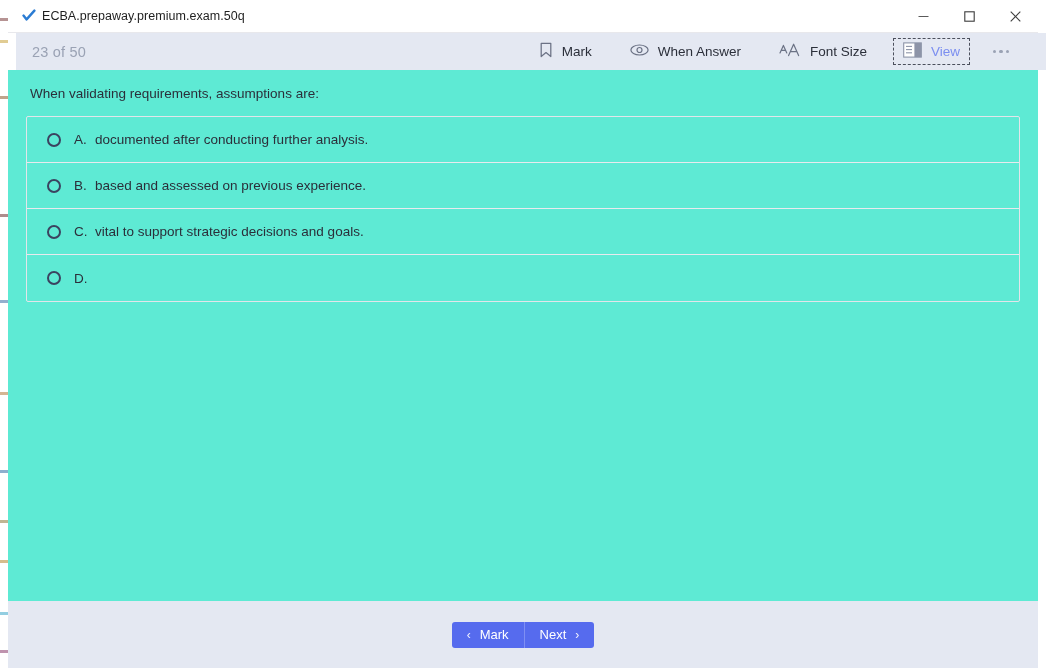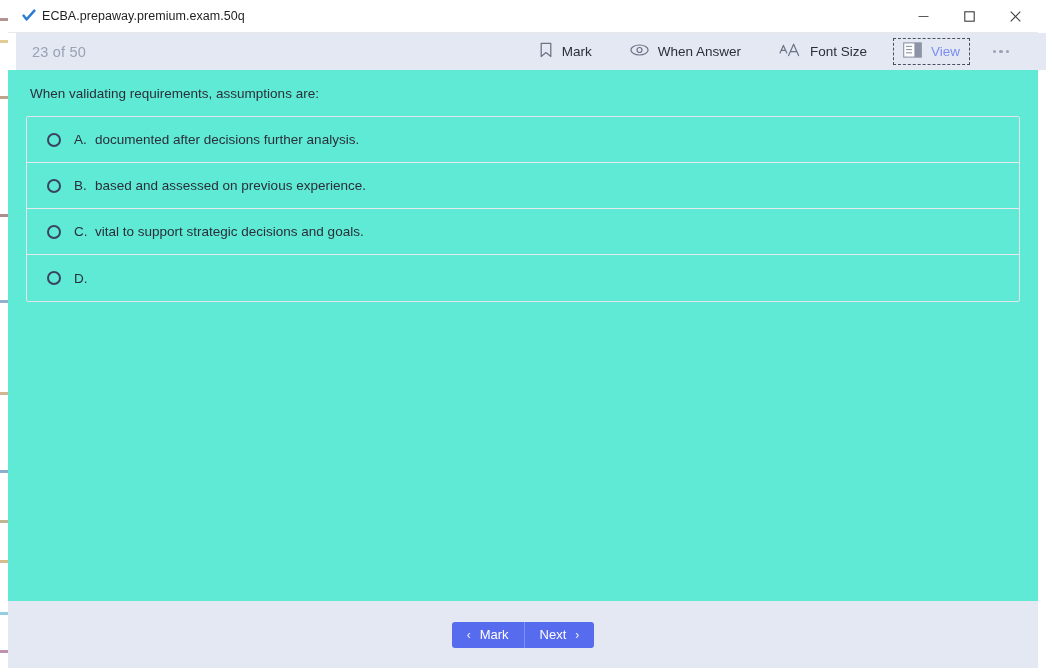--- a/index.html
+++ b/index.html
@@ -338,21 +338,21 @@
   </div>
 
   <div class="content">
     <div class="question">When validating requirements, assumptions are:</div>
 
     <div class="options">
 
       <div class="option">
         <span class="radio"></span>
         <span class="opt-letter">A.</span>
-        <span class="opt-text">documented after decisions further analysis.</span>
+        <span class="opt-text">documented after conducting further analysis.</span>
       </div>
 
       <div class="option">
         <span class="radio"></span>
         <span class="opt-letter">B.</span>
         <span class="opt-text">based and assessed on previous experience.</span>
       </div>
 
       <div class="option">
         <span class="radio"></span>

